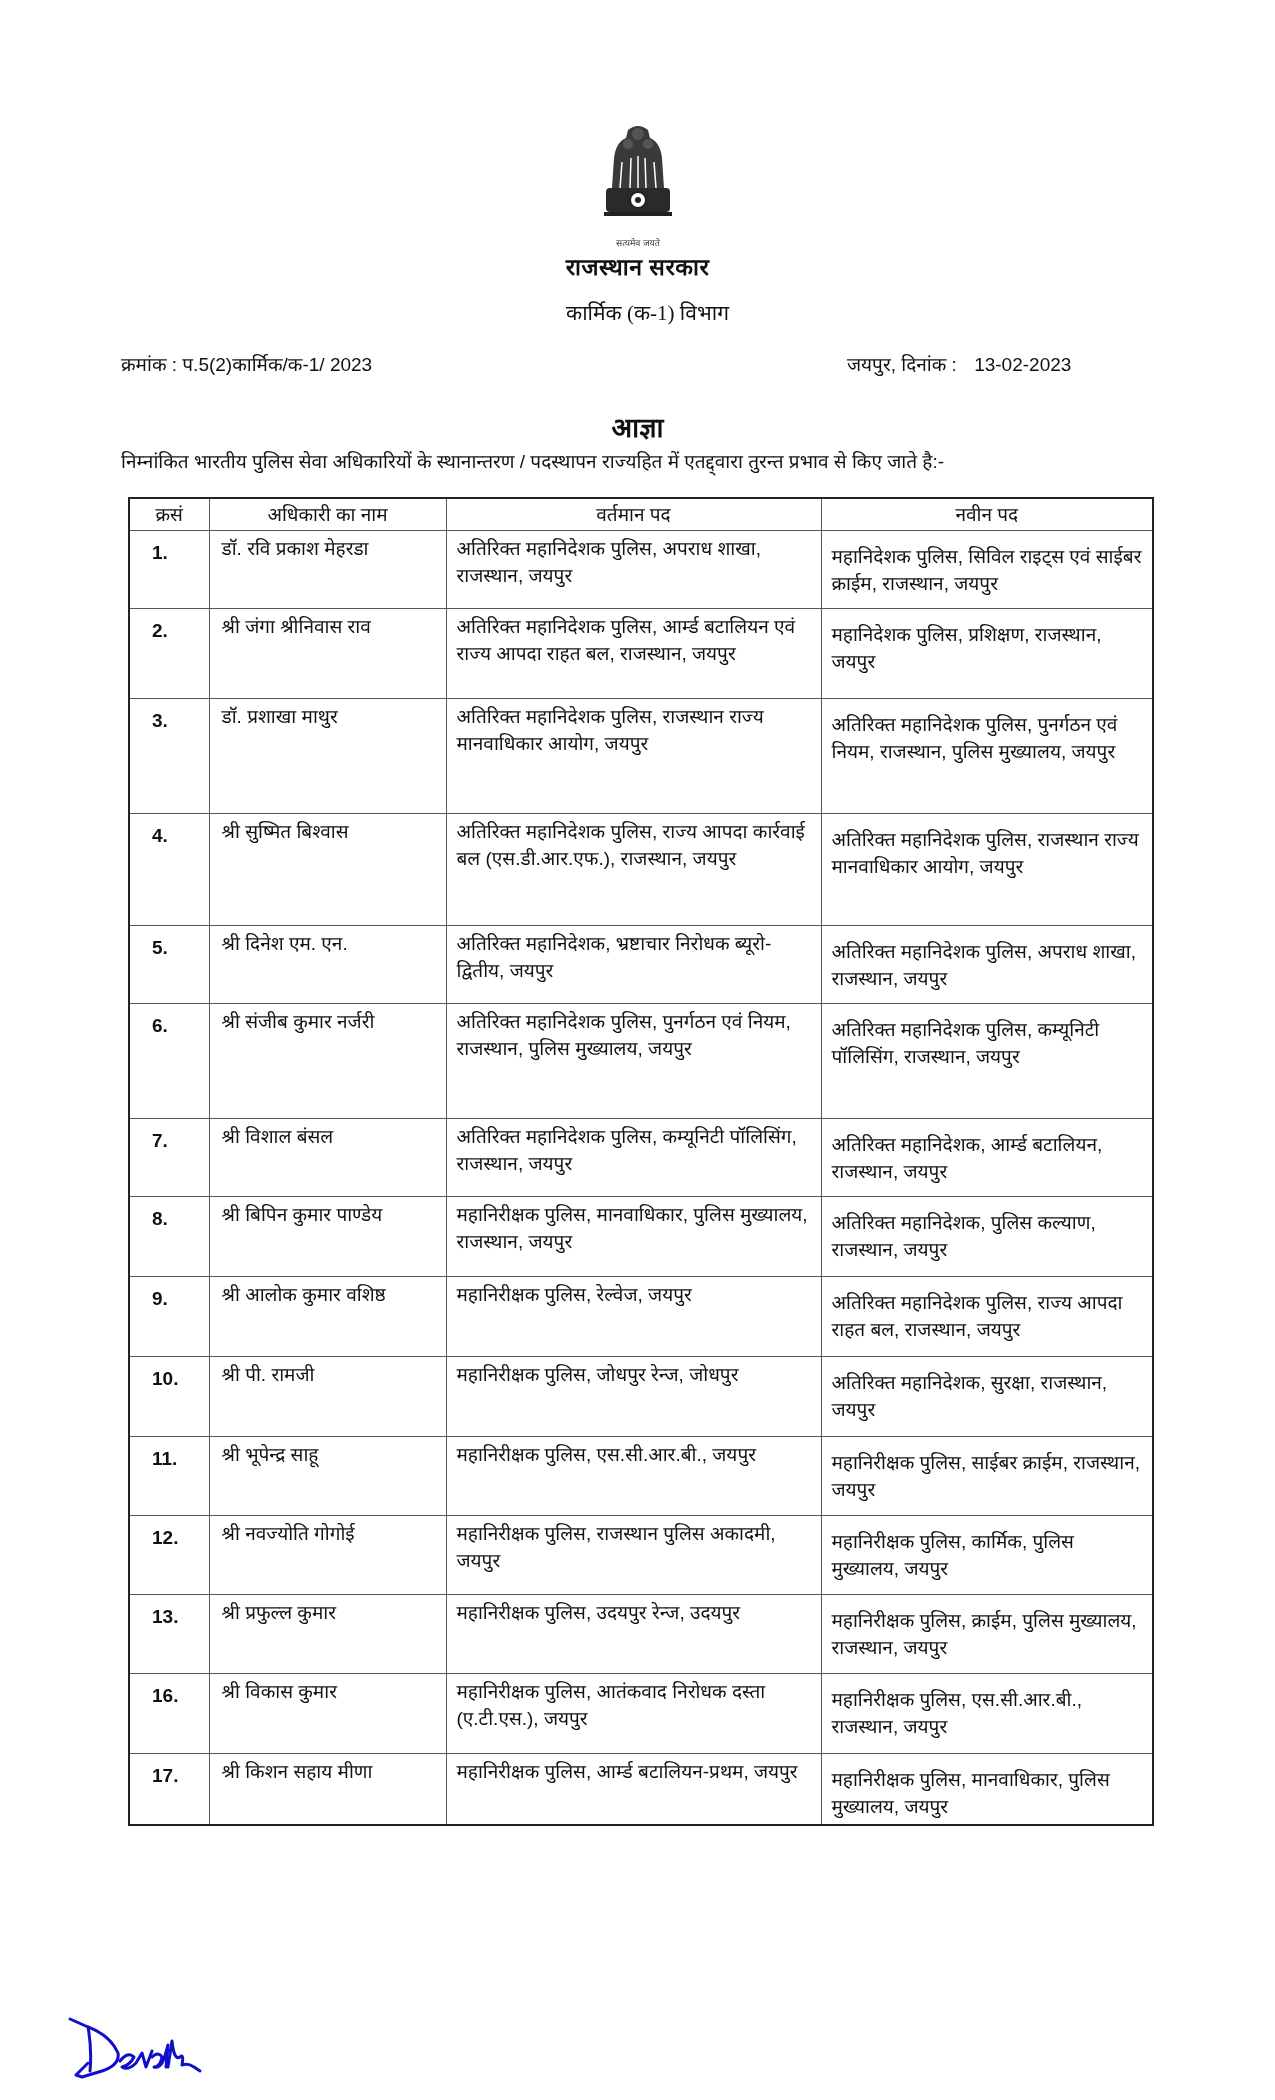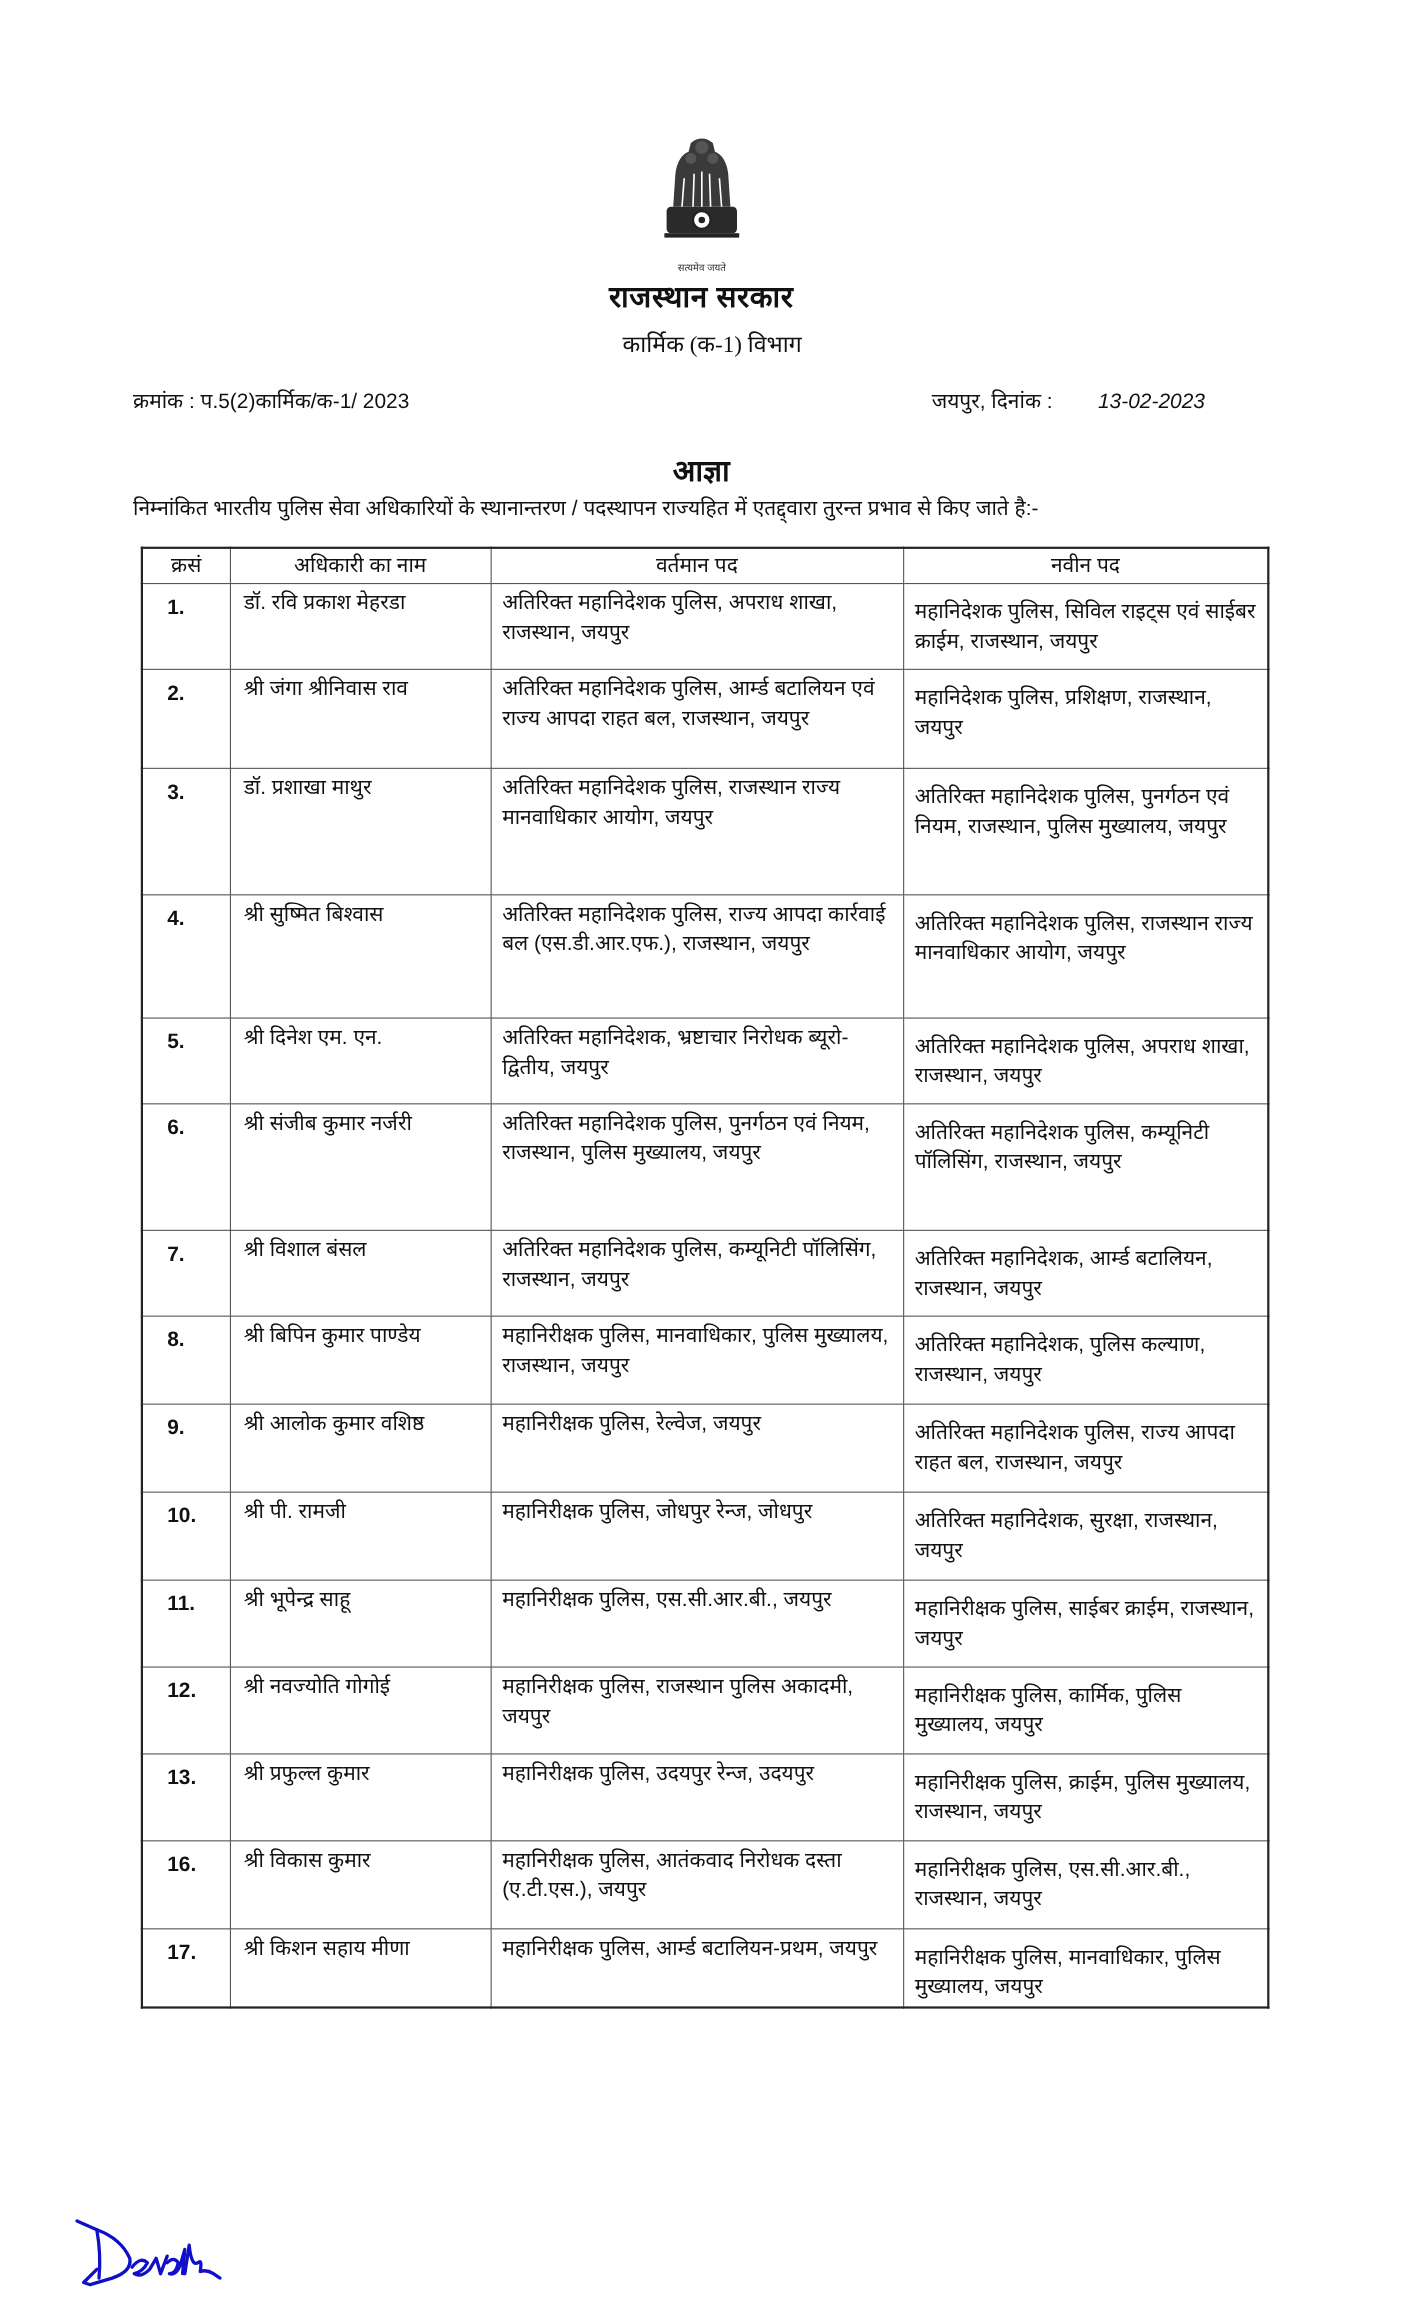--- a/index.html
+++ b/index.html
@@ -10,33 +10,33 @@
   .emblem {
     position: absolute; left: 598px; top: 118px; width: 80px; height: 142px;
   }
   .emblem svg { width: 80px; height: 120px; display: block; }
   .motto {
     position: absolute; left: 598px; top: 236px; width: 80px; text-align: center;
     font-size: 9px; color: #333;
   }
   .govt {
     position: absolute; left: 0; width: 1275px; top: 250px; text-align: center;
-    font-size: 27px; font-weight: bold; letter-spacing: 0.5px;
+    font-size: 23px; font-weight: bold; letter-spacing: 0.5px;
   }
   .dept {
     position: absolute; left: 10px; width: 1275px; top: 298px; text-align: center;
     font-size: 21px;
     font-family: Liberation Serif, serif;
   }
   .ref-line {
     position: absolute; top: 351px; left: 121px; width: 1000px; font-size: 19px;
   }
   .ref-left { position: absolute; left: 0; top: 0; white-space: nowrap; }
   .ref-right { position: absolute; left: 726px; top: 0; white-space: nowrap; }
-  .ref-right .date { margin-left: 36px; font-style: italic; }
+  .ref-right .date { margin-left: 12px; }
   .order-title {
     position: absolute; left: 0; width: 1275px; top: 408px; text-align: center;
     font-size: 27px; font-weight: bold;
   }
   .intro {
     position: absolute; left: 121px; top: 448px; width: 1040px; font-size: 19px;
     white-space: nowrap;
   }
   table.transfers {
     position: absolute; left: 128px; top: 497px; width: 1024px;

